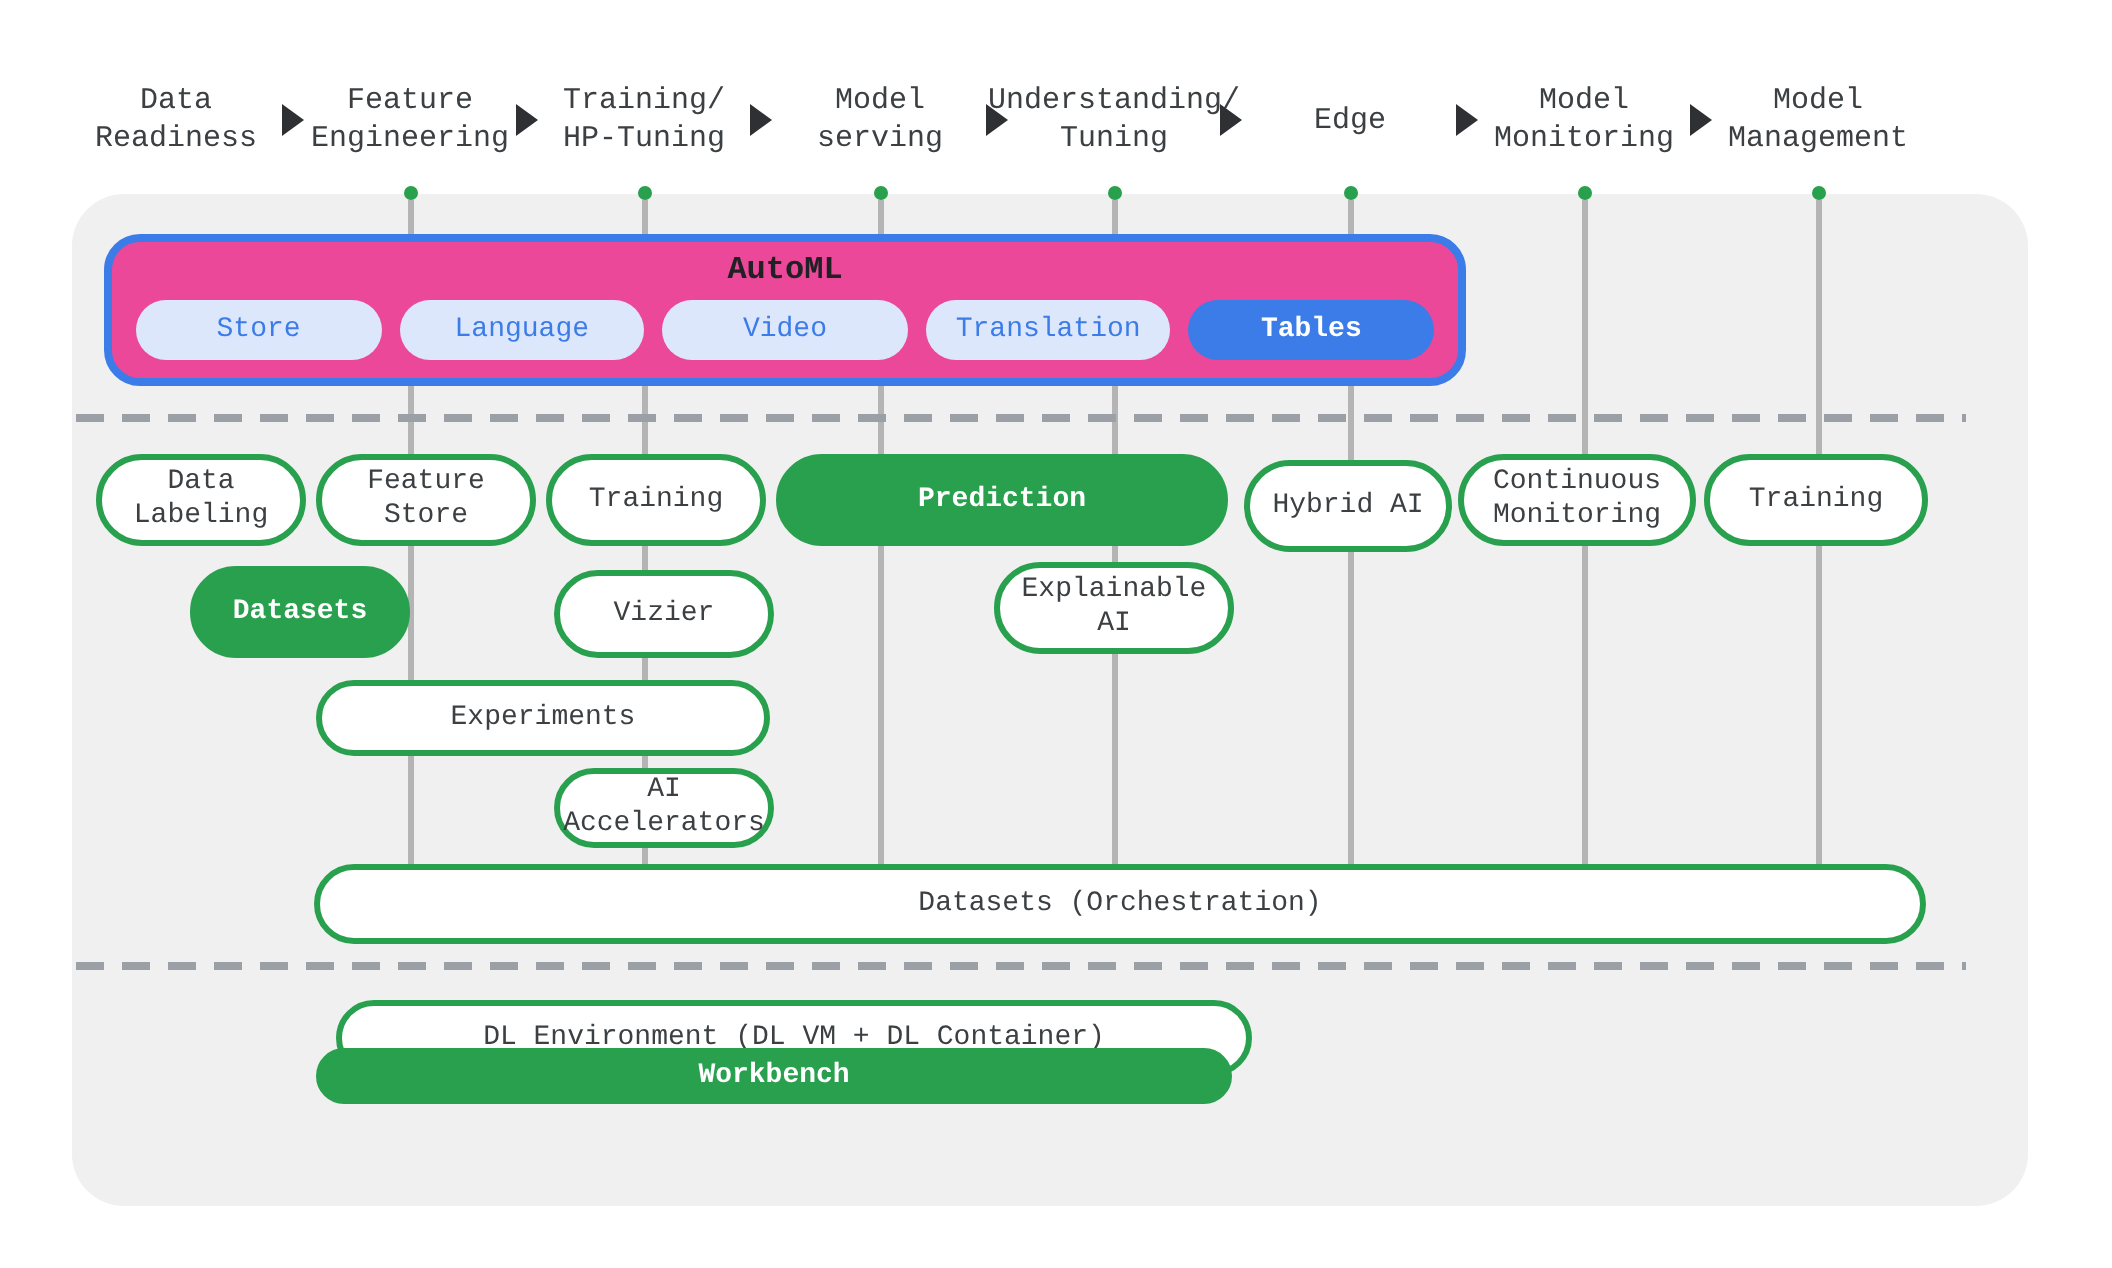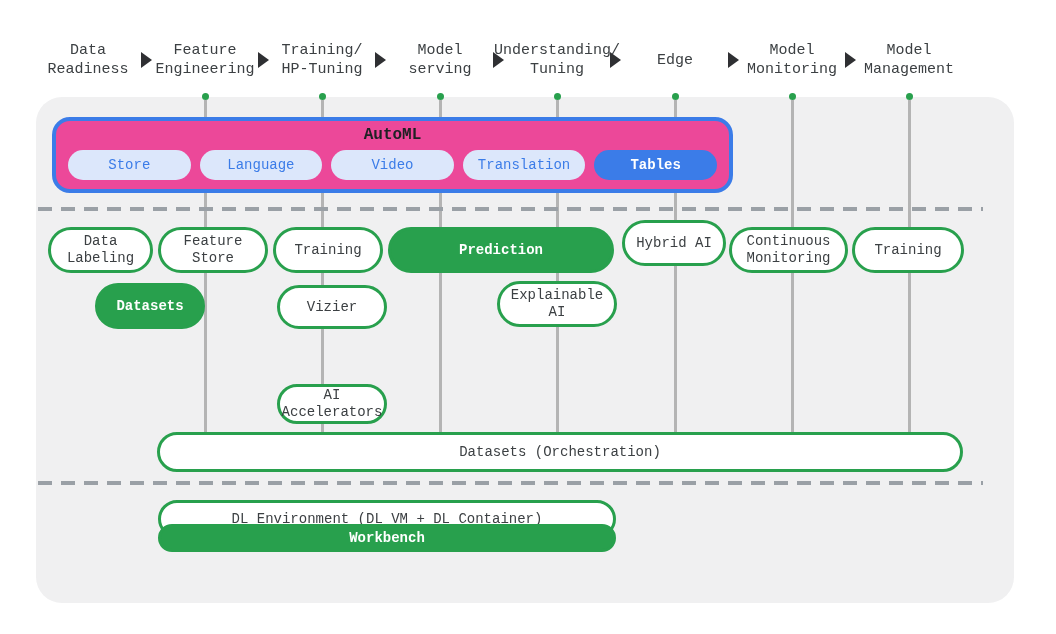--- a/index.html
+++ b/index.html
@@ -112,31 +112,32 @@
       <div class="bpill solid">Tables</div>
     </div>
   </div>
 
   <div class="gpill" style="left:48px;top:227px;width:105px;height:46px">Data
 Labeling</div>
   <div class="gpill" style="left:158px;top:227px;width:110px;height:46px">Feature
 Store</div>
   <div class="gpill" style="left:273px;top:227px;width:110px;height:46px">Training</div>
   <div class="gpill solid" style="left:388px;top:227px;width:226px;height:46px">Prediction</div>
-  <div class="gpill" style="left:622px;top:220px;width:104px;height:46px">Hybrid AI</div>
+  <div class="gpill" style="left:622px;top:230px;width:104px;height:46px">Hybrid AI</div>
   <div class="gpill" style="left:729px;top:227px;width:119px;height:46px">Continuous
 Monitoring</div>
   <div class="gpill" style="left:852px;top:227px;width:112px;height:46px">Training</div>
 
   <div class="gpill solid" style="left:95px;top:283px;width:110px;height:46px">Datasets</div>
   <div class="gpill" style="left:277px;top:285px;width:110px;height:44px">Vizier</div>
   <div class="gpill" style="left:497px;top:281px;width:120px;height:46px">Explainable
 AI</div>
 
+  <div class="gpill" style="left:158px;top:340px;width:227px;height:38px">Experiments</div>
   <div class="gpill" style="left:277px;top:384px;width:110px;height:40px">AI
 Accelerators</div>
 
   <div class="gpill" style="left:157px;top:432px;width:806px;height:40px">Datasets (Orchestration)</div>
 
-  <div class="gpill" style="left:158px;top:500px;width:458px;height:38px">DL Environment (DL VM + DL Container)</div>
+  <div class="gpill" style="left:168px;top:500px;width:458px;height:38px">DL Environment (DL VM + DL Container)</div>
   <div class="gpill solid" style="left:158px;top:524px;width:458px;height:28px">Workbench</div>
 
 </div>
 
 </body></html>

